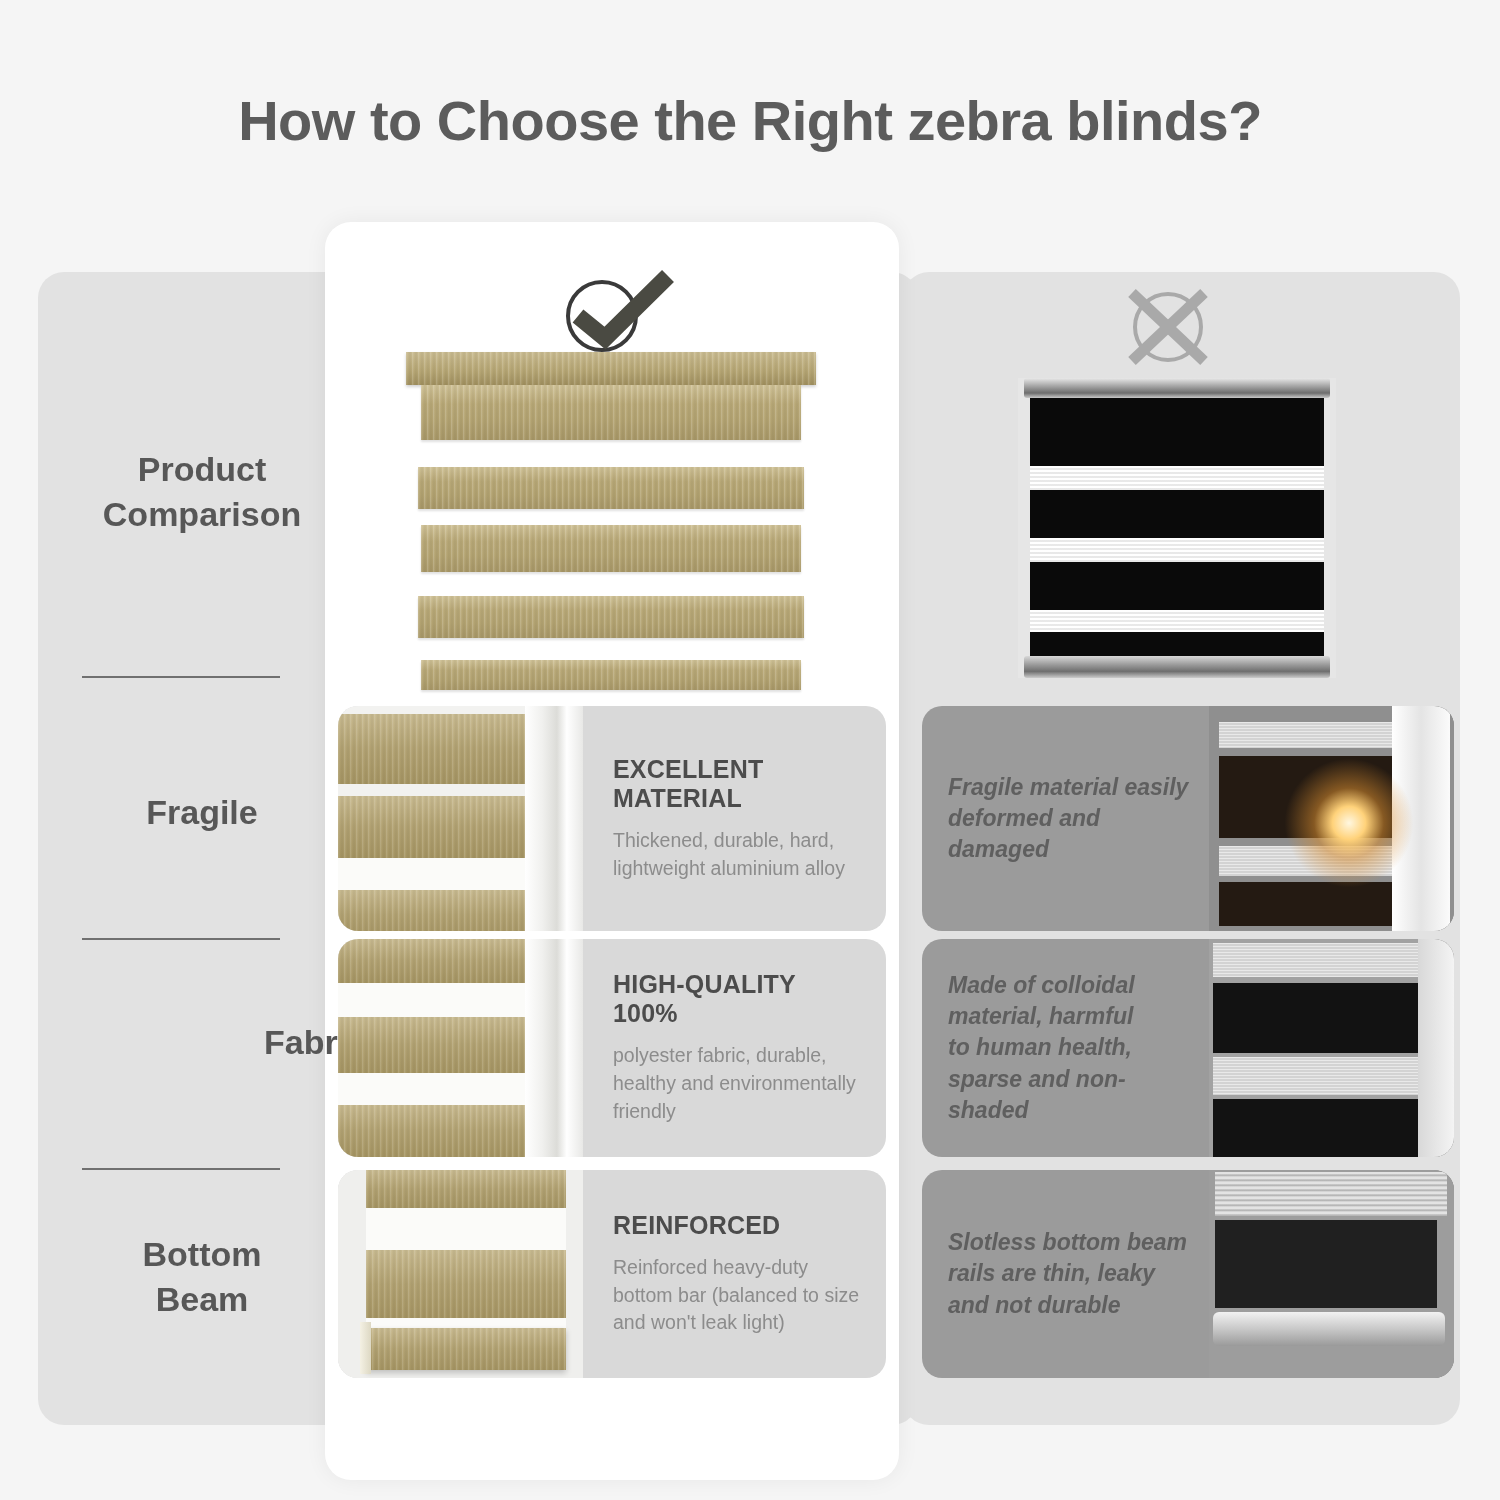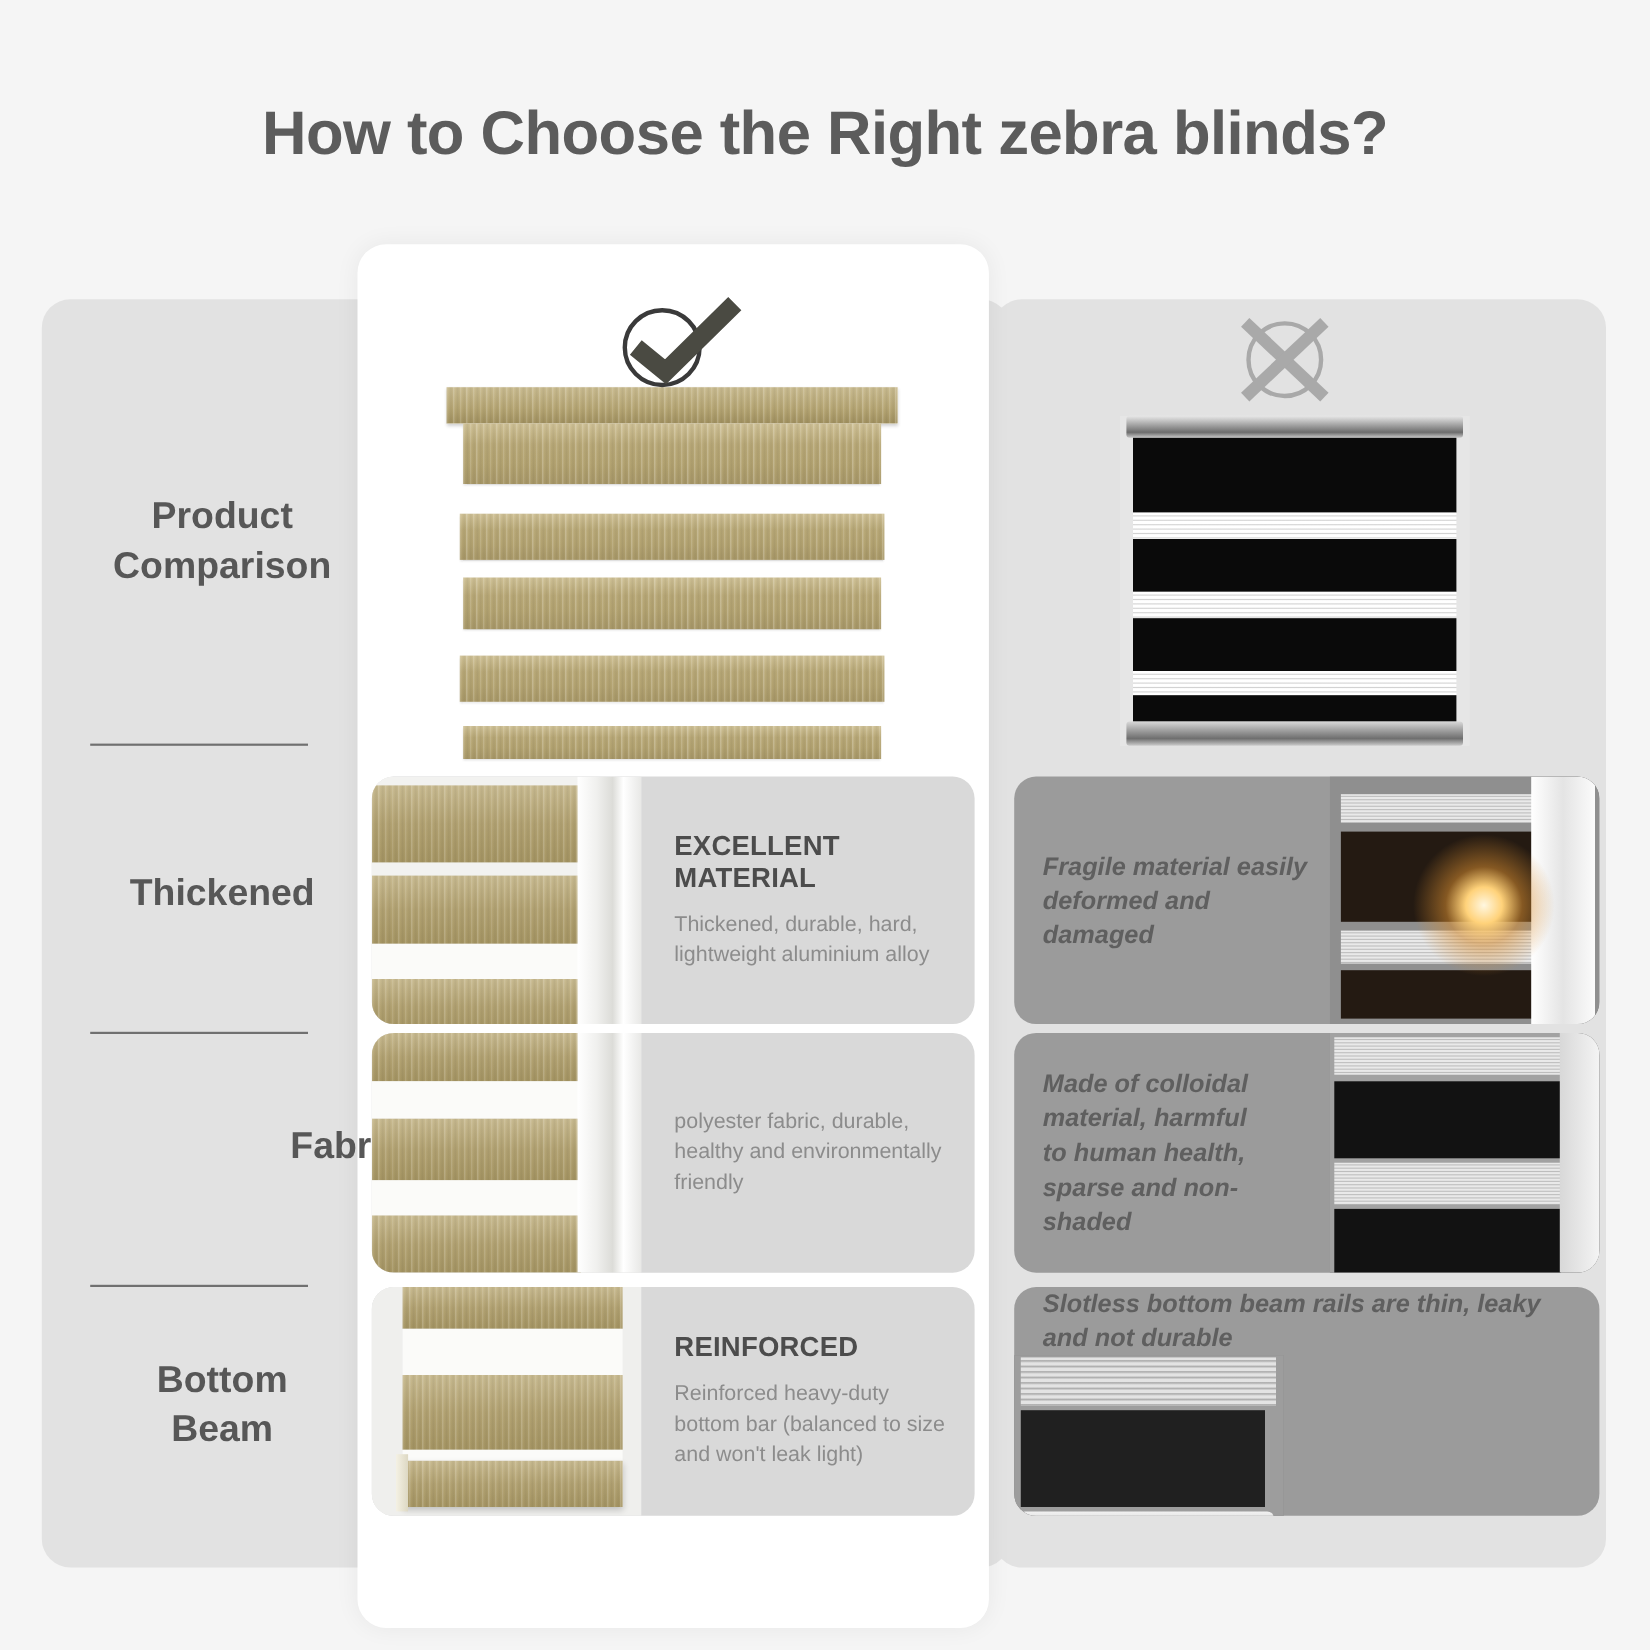--- a/index.html
+++ b/index.html
@@ -132,21 +132,21 @@
   .card-right{
     background:#9b9b9b;
     left:922px; width:532px;
     display:flex;
   }
   .cl1{ top:706px; height:225px; }
   .cl2{ top:939px; height:218px; }
   .cl3{ top:1170px; height:208px; }
   .cr1{ top:706px; height:225px; }
   .cr2{ top:939px; height:218px;gap:41px; }
-  .cr3{ top:1170px; height:208px;flex-direction:column; }
+  .cr3{ top:1170px; height:208px; }
 
   .card-img{ position:relative; flex:0 0 auto; overflow:hidden; }
   .card-img-l{ width:245px; height:100%; background:#e9e9e9; }
   .card-img-r{ width:245px; height:100%; background:#8f8f8f; }
 
   .card-text{ flex:1 1 auto; padding:0 20px; display:flex; flex-direction:column; justify-content:center; }
   .card-text-l{ padding-left:30px; }
   .card-text-r{ padding-left:26px;font-style:italic; }
 
   .card-head{
@@ -208,21 +208,21 @@
 <div class="right-panel"></div>
 <div class="center-card"></div>
 
 <div class="sidebar">
   <div class="side-row r1">
     <span>Product<br>Comparison</span>
   </div>
   <div class="side-div d1"></div>
 
   <div class="side-row r2">
-    <span>Thickened</span>
+    <span>Fragile</span>
   </div>
   <div class="side-div d2"></div>
 
   <div class="side-row r3">
     <span>Fabric</span>
   </div>
   <div class="side-div d3"></div>
 
   <div class="side-row r4">
     <span>Bottom<br>Beam</span>
@@ -286,20 +286,21 @@
     <div class="beige-scene">
       <div class="beige-band" style="top:0px;height:44px;"></div>
       <div class="white-band" style="top:44px;height:34px;"></div>
       <div class="beige-band" style="top:78px;height:56px;"></div>
       <div class="white-band" style="top:134px;height:32px;"></div>
       <div class="beige-band" style="top:166px;height:52px;"></div>
       <div class="frame-molding"></div>
     </div>
   </div>
   <div class="card-text card-text-l">
+    <div class="card-head">HIGH-QUALITY 100%</div>
     <div class="card-body">polyester fabric, durable, healthy and environmentally friendly</div>
   </div>
 </div>
 
 <div class="card card-left cl3">
   <div class="card-img card-img-l">
     <div class="beige-scene" style="background:#efefed;">
       <div class="beige-band" style="left:28px;top:0px;height:38px;width:200px;"></div>
       <div class="white-band" style="left:28px;top:38px;height:42px;width:200px;"></div>
       <div class="beige-band" style="left:28px;top:80px;height:68px;width:200px;"></div>

